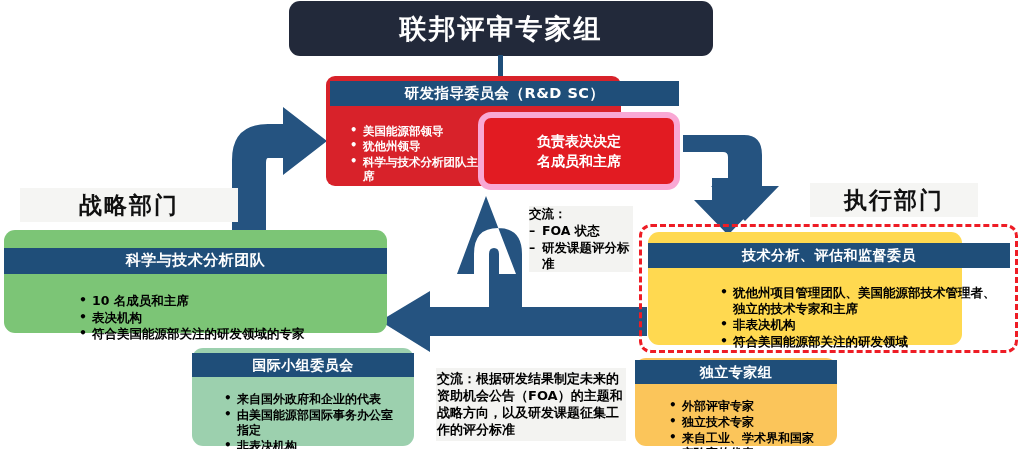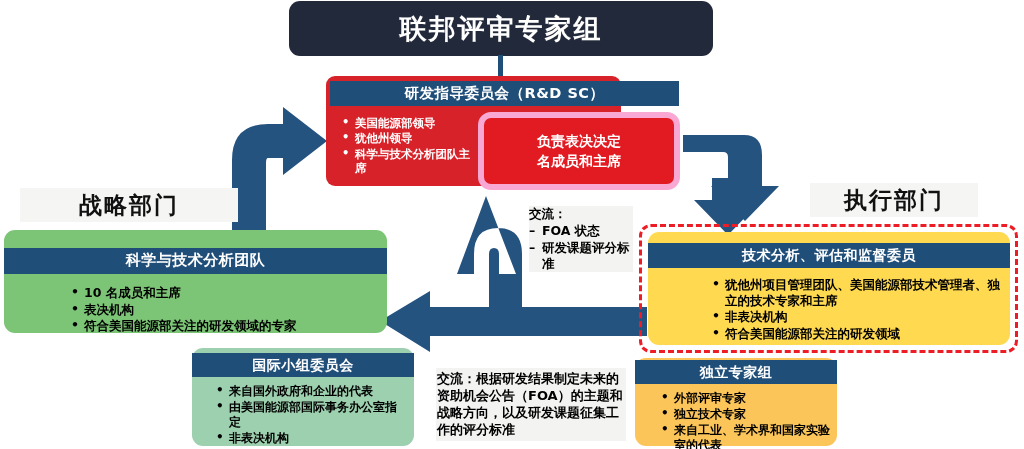--- a/index.html
+++ b/index.html
@@ -31,21 +31,21 @@
     letter-spacing: .5px;
     line-height: 1.15;
     box-sizing: border-box;
   }
   .node-body {
     box-sizing: border-box;
     color: #000000;
   }
   ul.blist {
     list-style: none;
-    margin: 4px;
+    margin: 12px;
     padding: 0;
   }
   ul.blist > li {
     position: relative;
     padding-left: 13px;
     margin: 0 0 1px 0;
     line-height: 1.25;
     font-weight: bold;
   }
   ul.blist > li::before {
@@ -195,21 +195,21 @@
     left: 639px; top: 224px;
     width: 379px; height: 129px;
     border: 3px dashed #ee1c25;
     border-radius: 12px;
     box-sizing: border-box;
   }
 
   
   #tech-comm {
     left: 648px; top: 232px;
-    width: 362px; height: 113px;
+    width: 314px; height: 113px;
     background: #ffd950;
     border-radius: 11px;
   }
   #tech-comm .node-header {
     position: absolute;
     left: 0px; top: 11px;
     width: 362px; height: 25px;
     font-size: 14px;
     display: flex; align-items: center; justify-content: center;
   }

